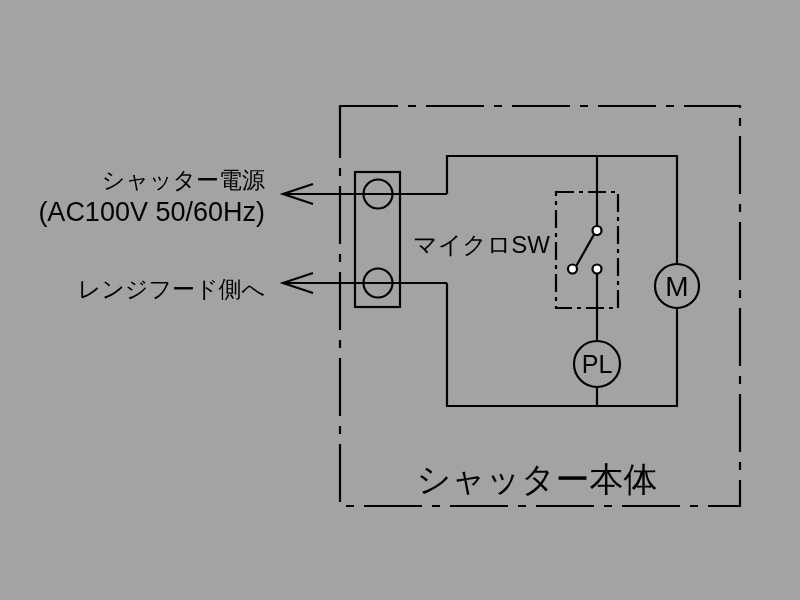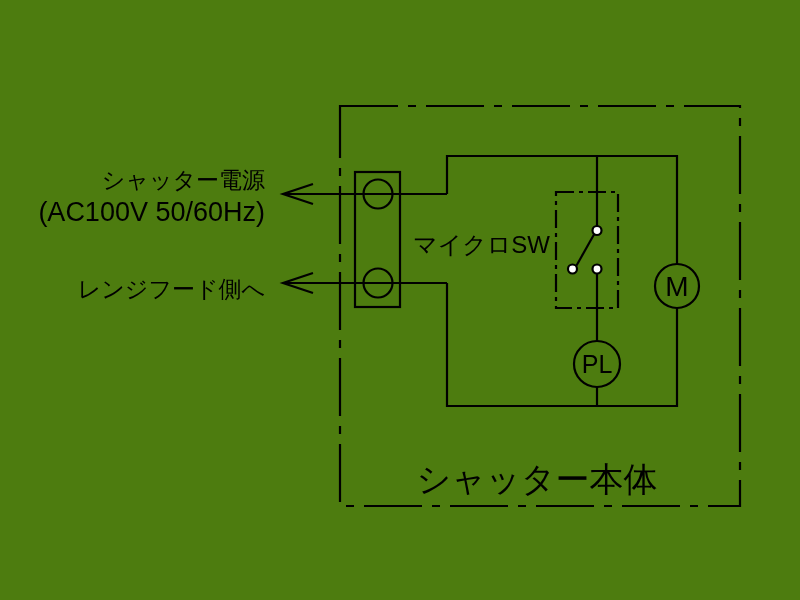--- a/index.html
+++ b/index.html
@@ -4,21 +4,21 @@
 <style>
   html, body {
     margin: 0;
     padding: 0;
     background: #ffffff;
   }
   #canvas {
     position: relative;
     width: 800px;
     height: 600px;
-    background: #4d7c0f;
+    background: #a3a3a3;
     overflow: hidden;
   }
   svg {
     display: block;
   }
   .jp-label {
     font-family: "Liberation Sans", "DejaVu Sans", sans-serif;
     fill: #000000;
     stroke: none;
   }

